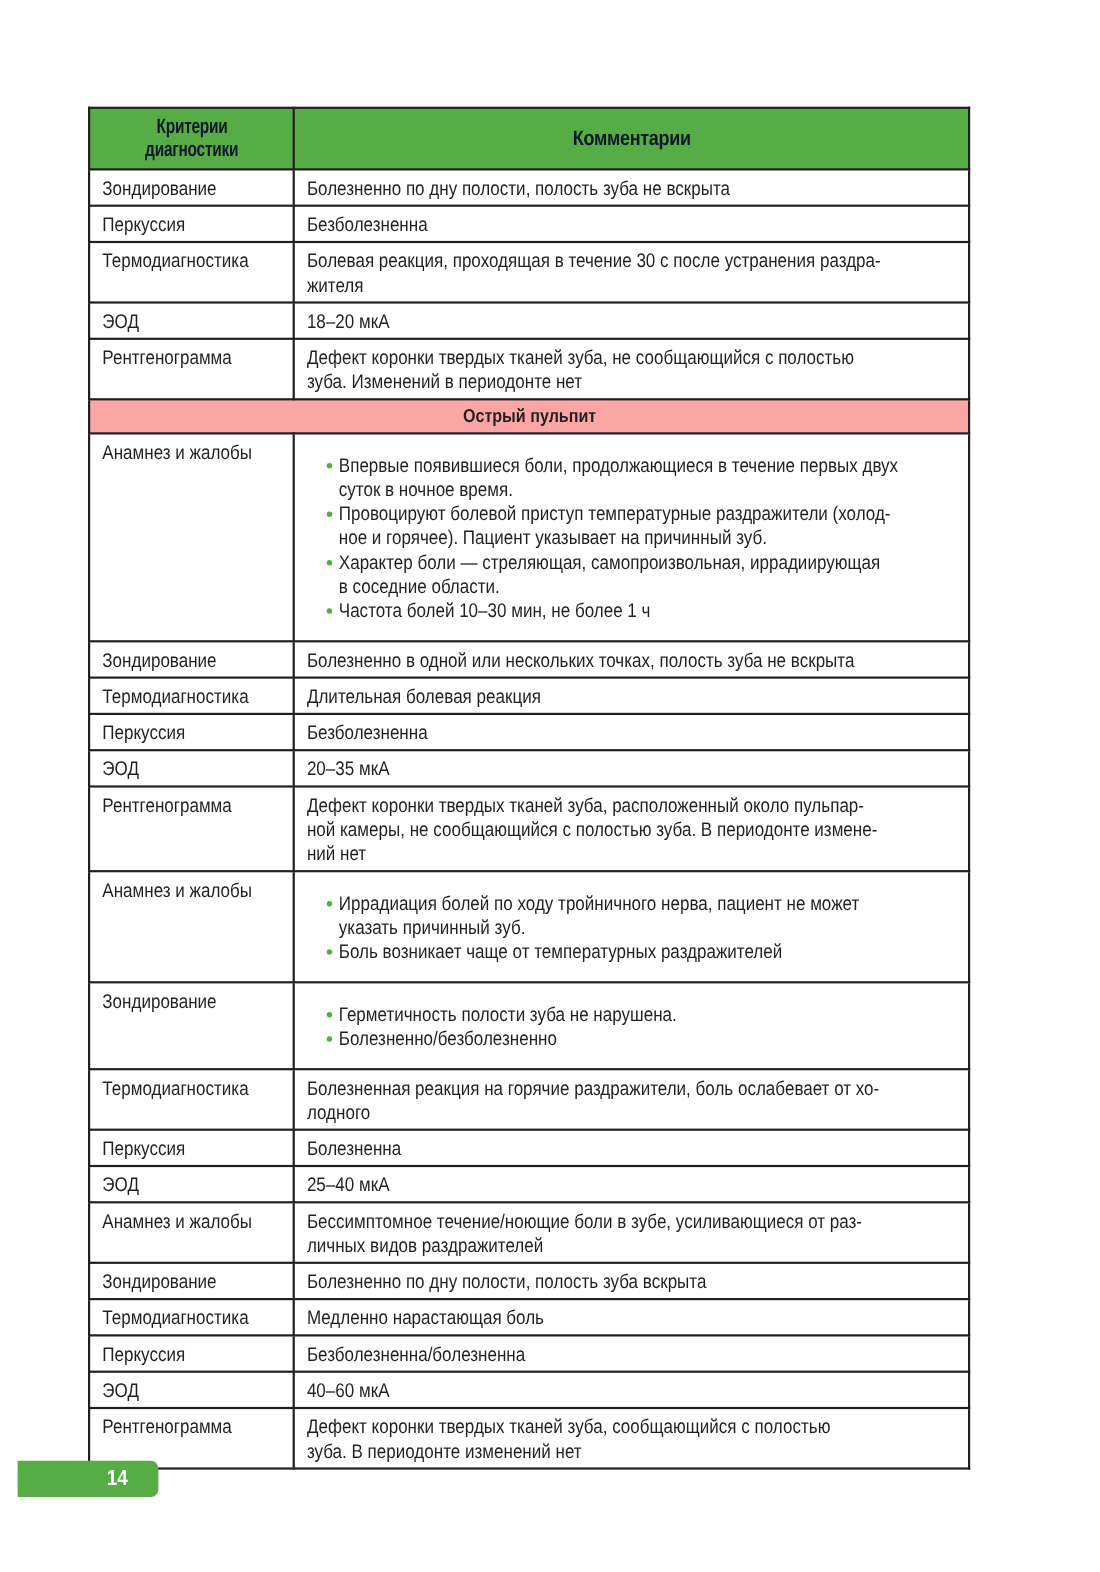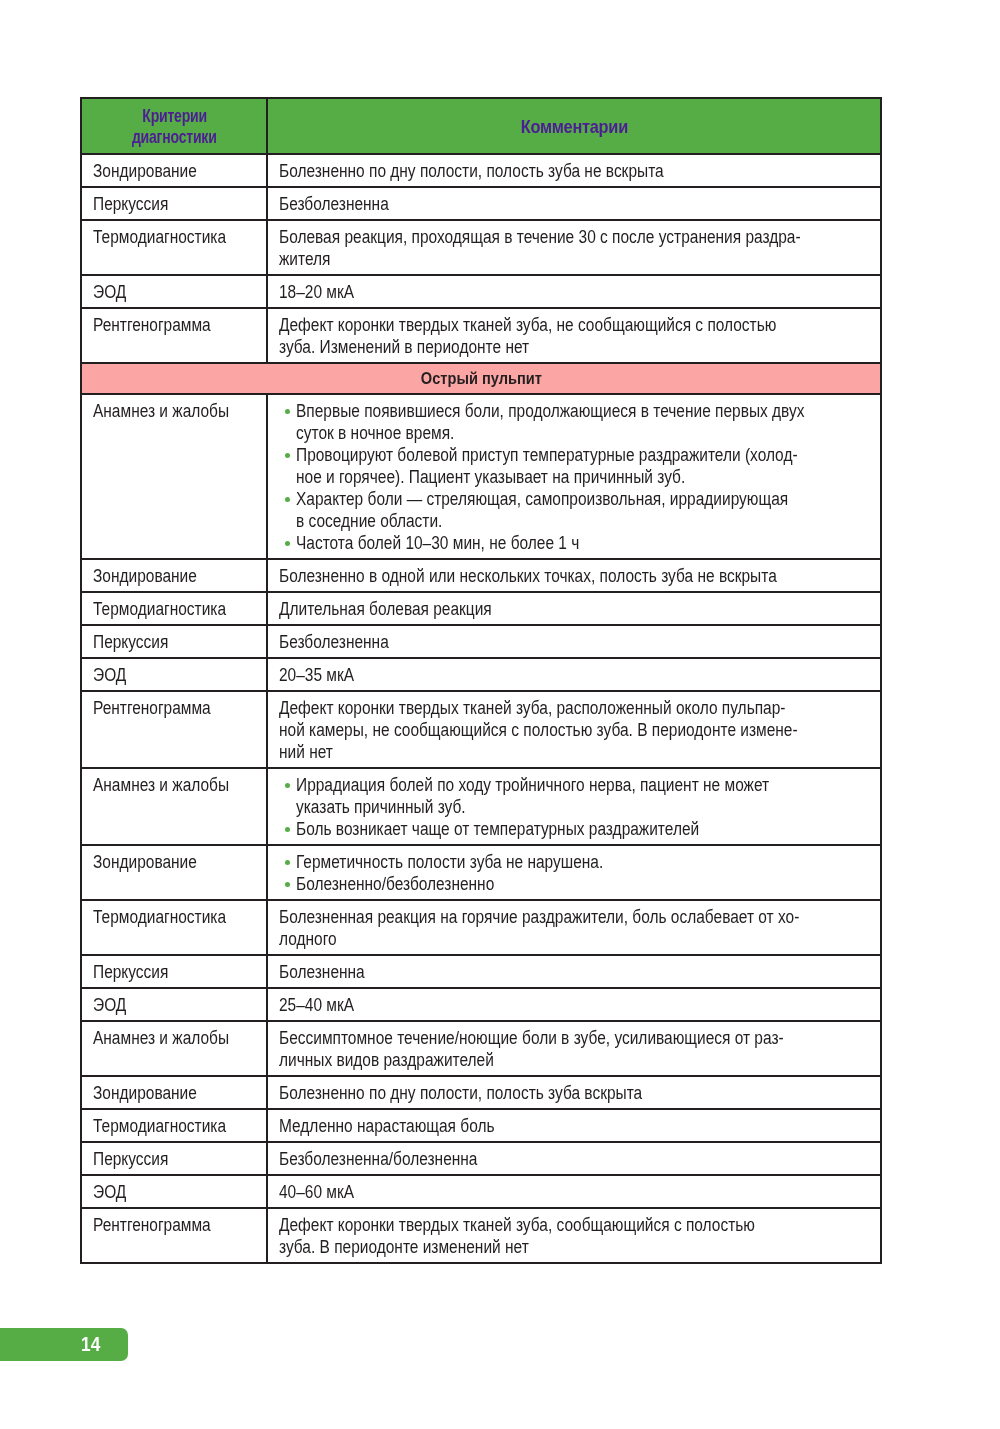--- a/index.html
+++ b/index.html
@@ -27,21 +27,21 @@
     .page-table td, .page-table th {
       border: 2px solid #231f20;
       vertical-align: top;
       padding: 0;
     }
     .col-criteria { width: 186px; }
     .col-comment { width: 614px; }
 
     .hdr-cell {
       background: #56ad45;
-      color: #4c1d95;
+      color: #0f172a;
       font-weight: bold;
       font-size: 19px;
       line-height: 21px;
       text-align: center;
       vertical-align: middle !important;
       height: 54px;
       letter-spacing: -0.3px;
       transform-origin: center;
     }
     .hdr-cell span {
@@ -79,21 +79,21 @@
     .comm-cell .line {
       display: block;
       white-space: nowrap;
       transform: scaleX(0.86);
       transform-origin: left center;
       width: 116%;
     }
 
     .bullets {
       list-style: none;
-      margin: 0;
+      margin: 12px;
       padding: 0 0 0 6px;
     }
     .bullets li {
       position: relative;
       padding-left: 11px;
     }
     .bullets li::before {
       content: "";
       position: absolute;
       left: 0;
@@ -102,21 +102,21 @@
       height: 5px;
       border-radius: 50%;
       background: #56ad45;
     }
     .bullets li .line {
       display: block;
     }
 
     .page-number-tab {
       position: absolute;
-      left: 0;
+      left: 16px;
       top: 1328px;
       width: 128px;
       height: 33px;
       background: #56ad45;
       border-radius: 0 7px 7px 0;
       color: #ffffff;
       font-weight: bold;
       font-size: 20px;
       line-height: 33px;
       text-align: right;

